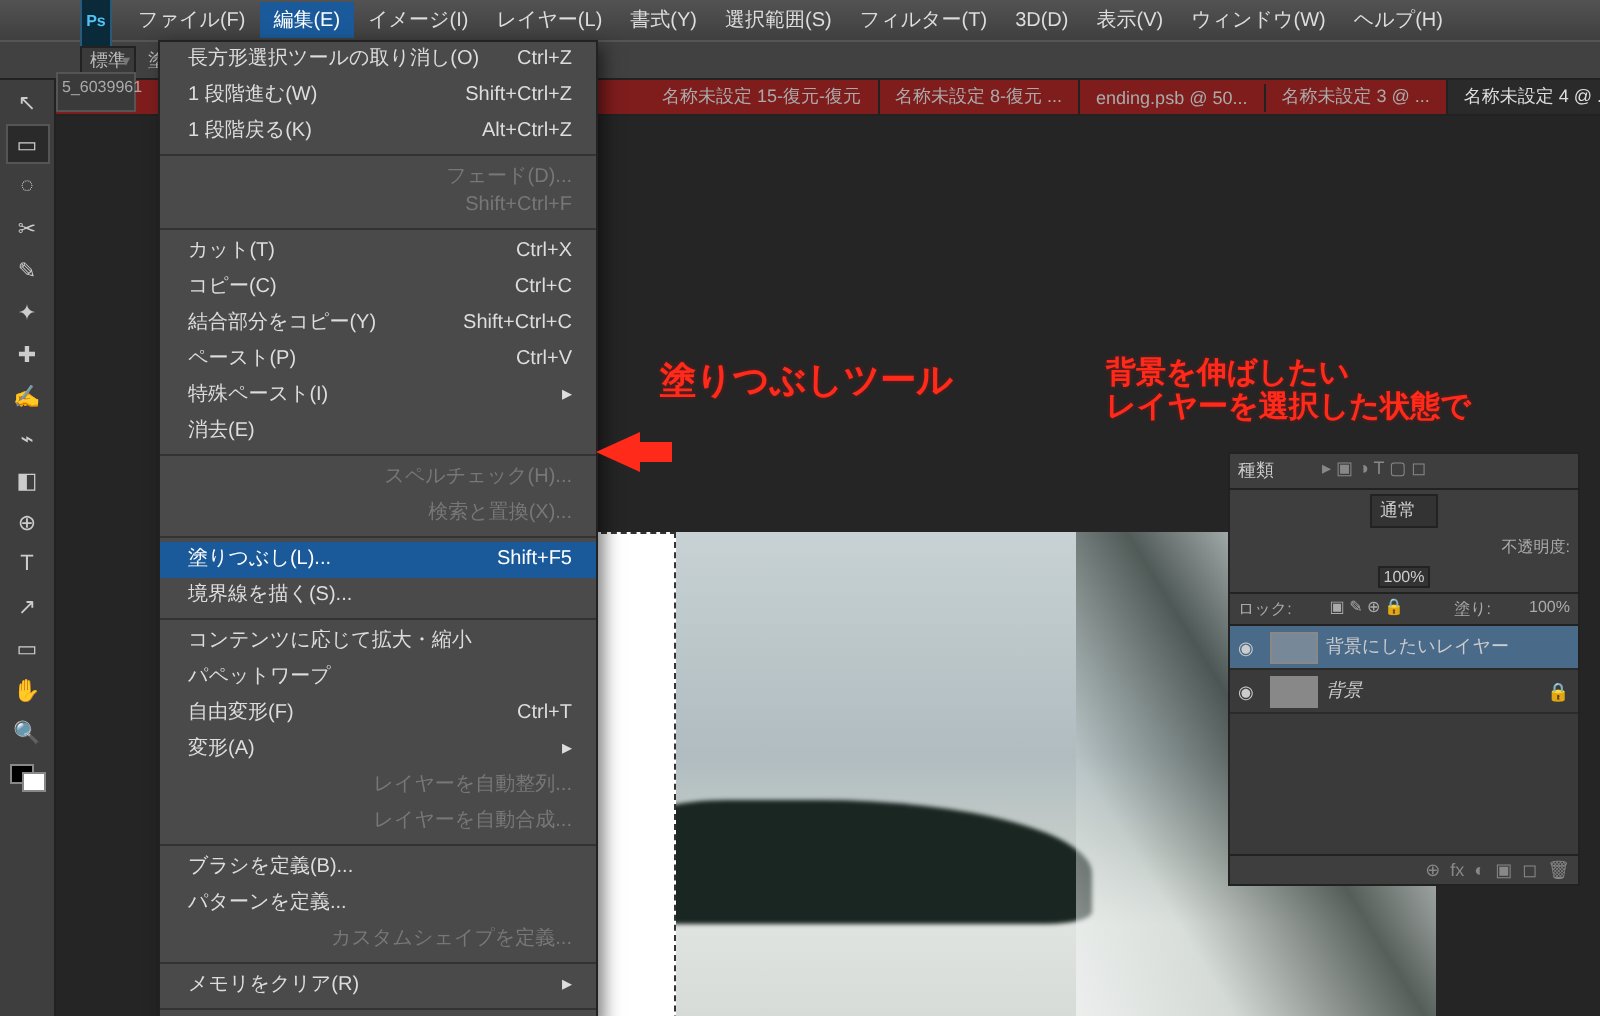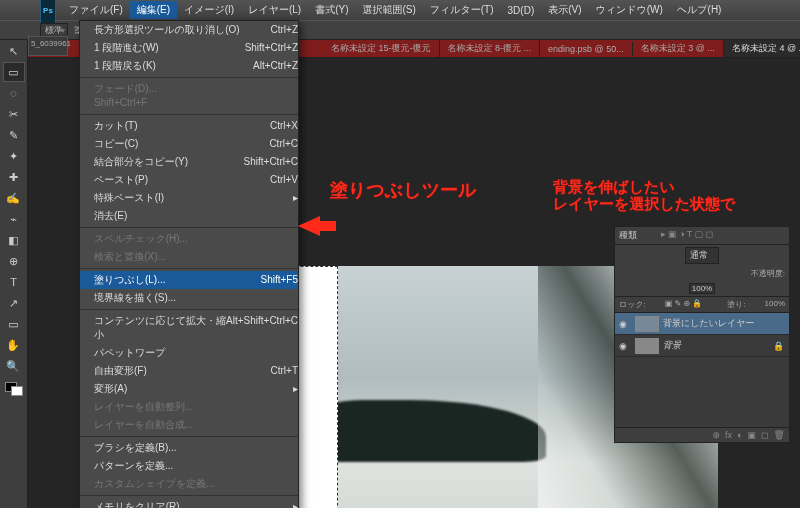--- a/index.html
+++ b/index.html
@@ -34,21 +34,21 @@
 .docpanel { position: absolute; left: 33px; top: 108px; width: 40px; height: 200px; background: #3a3a3a; border: 1px solid #555; }
 .docpanel .a { width: 28px; height: 24px; margin: 6px auto; background: #2a2a2a; border: 1px solid #555; color: #ccc; font-size: 13px; display: flex; align-items: center; justify-content: center; }
 .docpanel .p { width: 28px; height: 22px; margin: 6px auto; background: #2a2a2a; border: 1px solid #555; color: #ccc; font-size: 11px; display: flex; align-items: center; justify-content: center; }
 
 .image { position: absolute; left: 310px; top: 208px; width: 380px; height: 280px; background: linear-gradient(to bottom, #c8d2d4 0%, #b0bcc0 40%, #c4ccc8 55%, #e0e4e0 70%, #d0d4d0 100%); overflow: hidden; }
 .image::before { content: ""; position: absolute; left: -20px; top: 48%; width: 60%; height: 22%; background: #1a2622; border-radius: 20% 60% 10% 0; filter: blur(1px); }
 .image::after { content: ""; position: absolute; right: -10px; top: -10px; width: 50%; height: 110%; background: linear-gradient(to bottom left, rgba(255,255,255,0.95) 0%, rgba(240,245,248,0.7) 20%, rgba(30,40,35,0.7) 45%, rgba(200,210,208,0.3) 70%, rgba(255,255,255,0.8) 100%); }
 .marquee { position: absolute; left: 238px; top: 208px; width: 72px; height: 280px; background: #fff; border: 1px dashed #333; }
 
 .menu { position: absolute; left: 79px; top: 20px; width: 220px; background: #4a4a4a; border: 1px solid #222; box-shadow: 3px 3px 8px rgba(0,0,0,0.5); font-size: 10px; color: #ddd; }
-.menu .row { display: flex; justify-content: space-between; padding: 2px 0 2px 14px; line-height: 14px; }
+.menu .row { display: flex; justify-content: space-between; padding: 2px 12px 2px 14px; line-height: 14px; align-items: flex-end; }
 .menu .row.sel { background: #1a5a9a; color: #fff; }
 .menu .row.dis { color: #777; flex-direction: column; }
 .menu hr { border: none; border-top: 1px solid #333; margin: 2px 0; }
 
 .ann1 { position: absolute; left: 330px; top: 178px; color: #ff2a1a; font-size: 18px; font-weight: bold; text-shadow: 0 0 2px rgba(255,0,0,0.4); }
 .ann2 { position: absolute; left: 553px; top: 178px; color: #ff2a1a; font-size: 15px; font-weight: bold; text-shadow: 0 0 2px rgba(255,0,0,0.4); line-height: 17px; }
 .arr1 { position: absolute; left: 298px; top: 216px; }
 .arr2 { position: absolute; left: 693px; top: 246px; }
 .arr-l { width: 0; height: 0; border-right: 22px solid #ff2a1a; border-top: 10px solid transparent; border-bottom: 10px solid transparent; position: relative; }
 .arr-l::after { content:""; position: absolute; left: 20px; top: -5px; width: 18px; height: 10px; background: #ff2a1a; }
@@ -199,21 +199,20 @@
         <span>塗りつぶし(L)...</span>
         <span>Shift+F5</span>
       </div>
       <div class="row">
         <span>境界線を描く(S)...</span>
         <span></span>
       </div>
       <hr>
       <div class="row">
         <span>コンテンツに応じて拡大・縮小</span>
-        <span>Alt+Shift+Ctrl+C</span>
       </div>
       <div class="row">
         <span>パペットワープ</span>
         <span></span>
       </div>
       <div class="row">
         <span>自由変形(F)</span>
         <span>Ctrl+T</span>
       </div>
       <div class="row">

